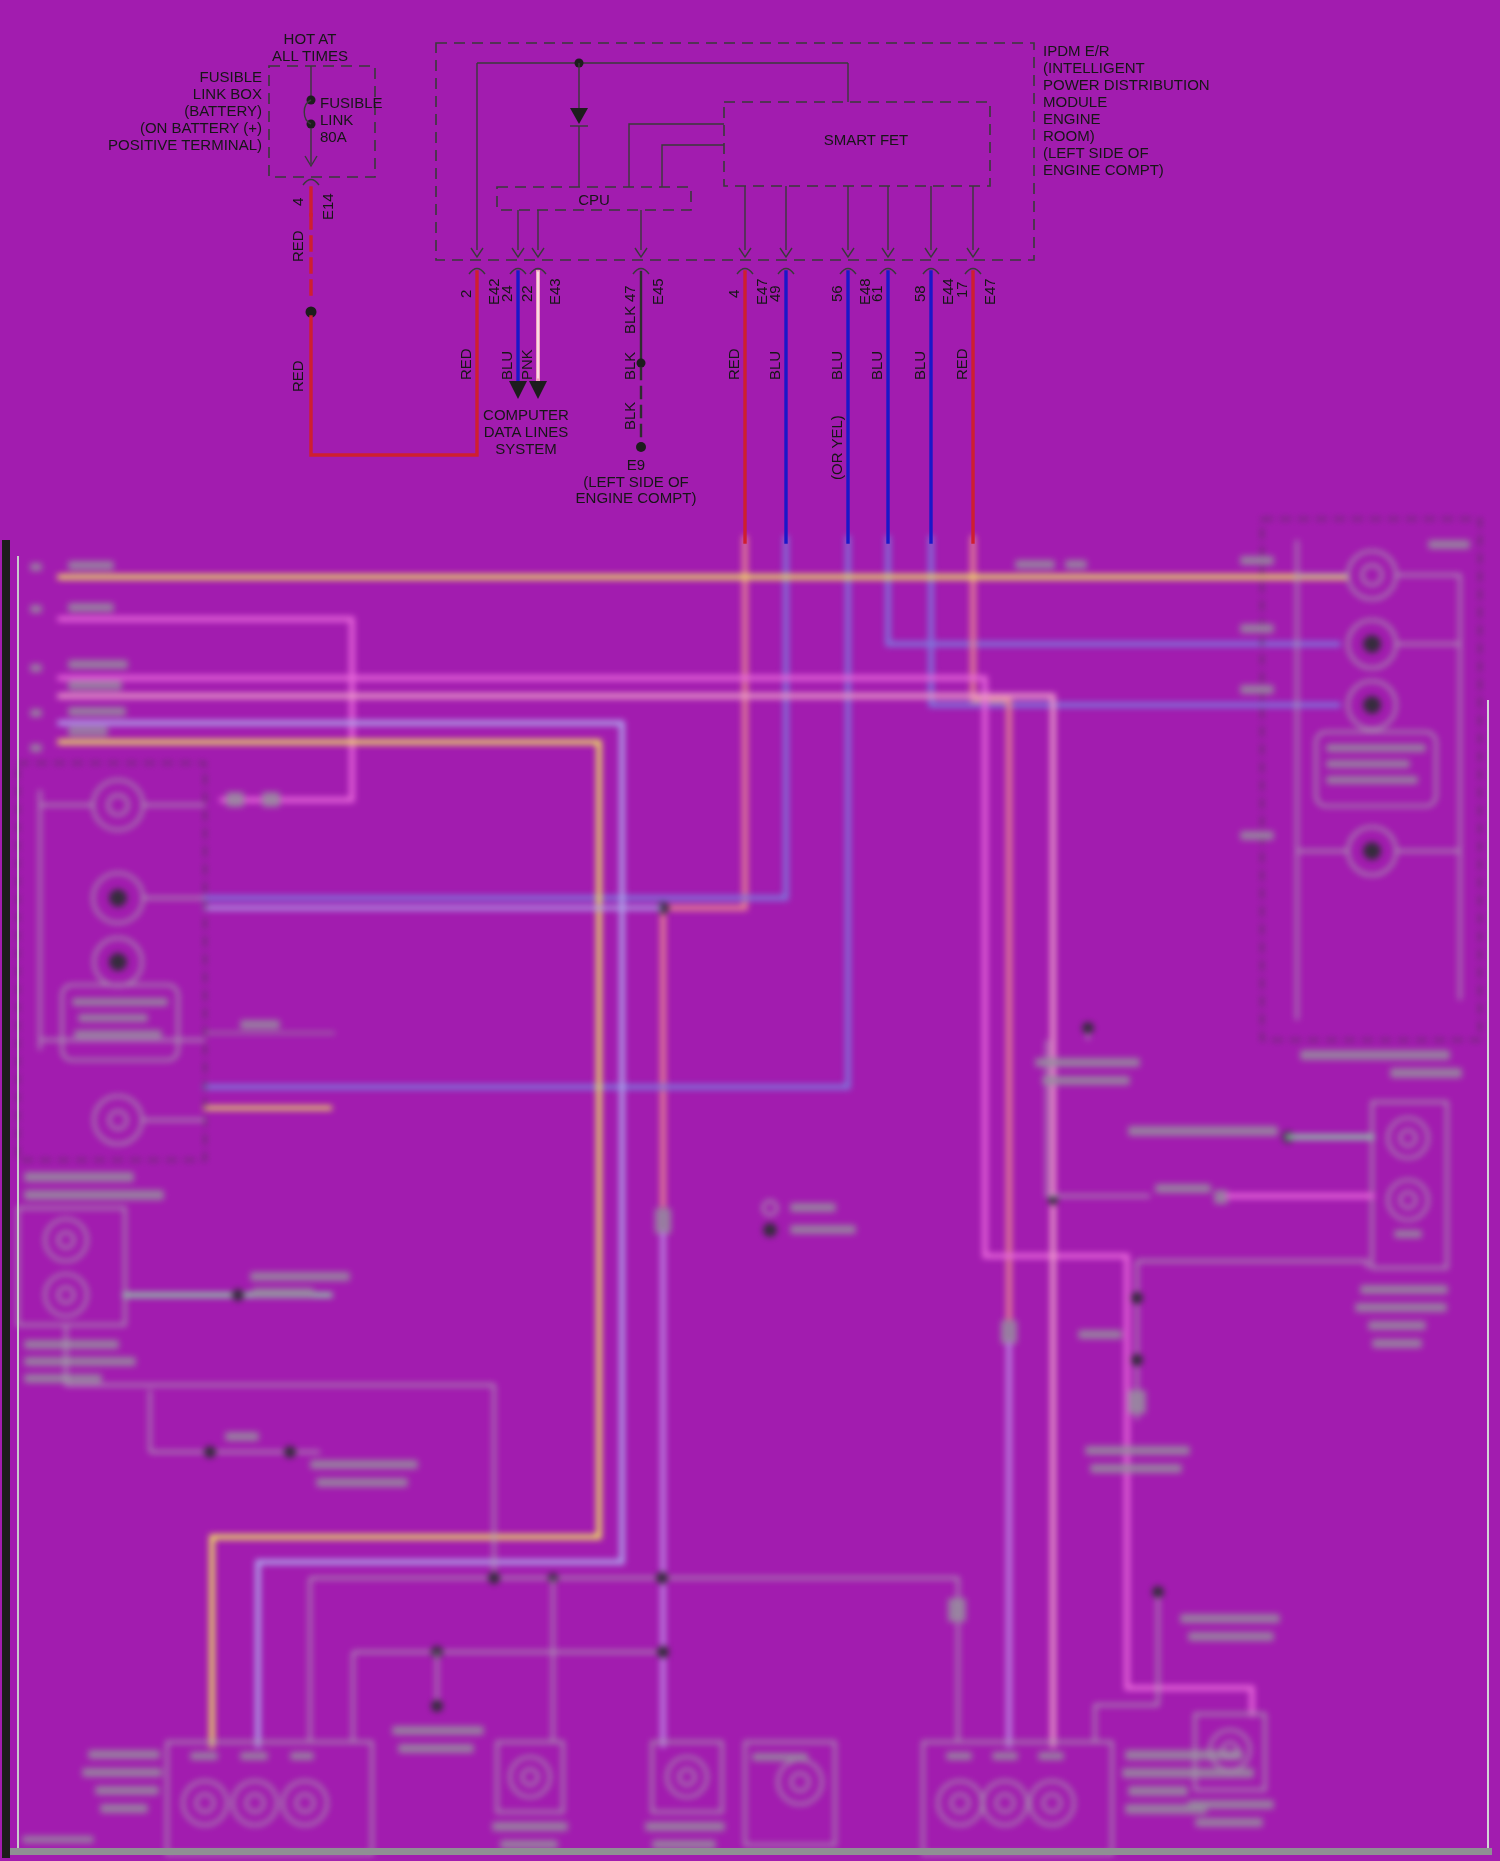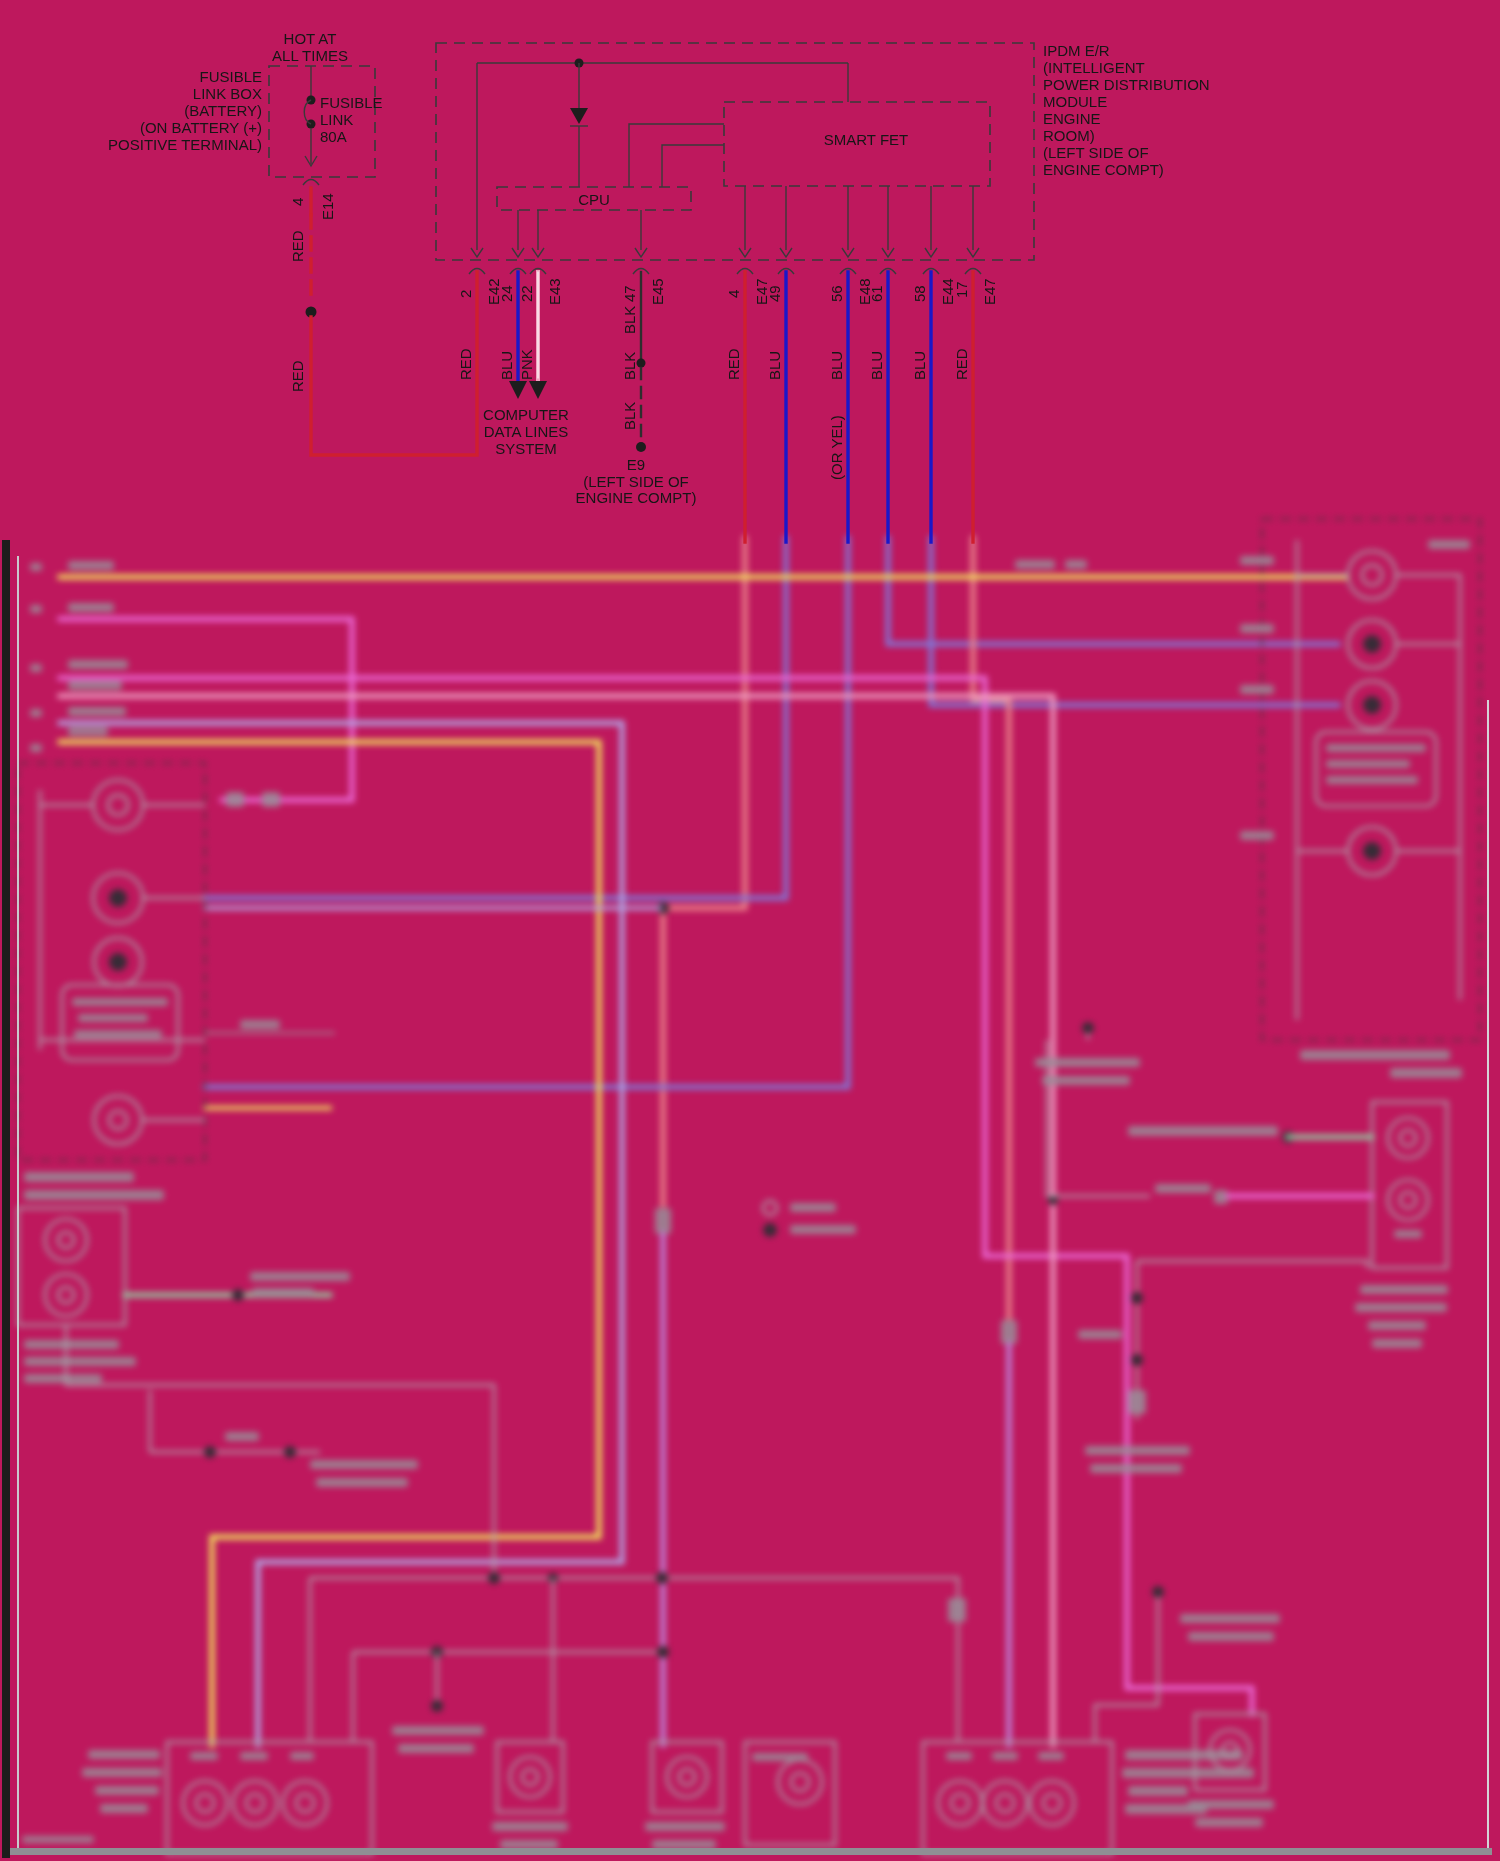--- a/index.html
+++ b/index.html
@@ -1,16 +1,16 @@
 <!DOCTYPE html>
 <html><head>
 <meta charset="utf-8">
 <style>
   html,body{margin:0;padding:0;background:#ffffff;}
-  .canvas{position:relative;width:1500px;height:1861px;background:#be185d;overflow:hidden;
+  .canvas{position:relative;width:1500px;height:1861px;background:#a21caf;overflow:hidden;
           font-family:"Liberation Sans", sans-serif;}
   svg.layer{position:absolute;left:0;top:0;}
   svg text{font-family:"Liberation Sans", sans-serif;font-size:15px;fill:#161616;}
   .blurlayer{filter:blur(3.4px);opacity:.93;}
   .w{fill:none;stroke-linecap:square;}
   .thin{fill:none;stroke:#3a3a3a;stroke-width:1.4;}
   .dashbox{fill:none;stroke:#3a3a3a;stroke-width:1.6;stroke-dasharray:11 7;}
   .gw{fill:none;stroke:#aeaeb4;stroke-width:2.4;}
   .gw2{fill:none;stroke:#9a9aa0;stroke-width:2;}
   .blob{fill:#96969e;opacity:.85;rx:3;}

